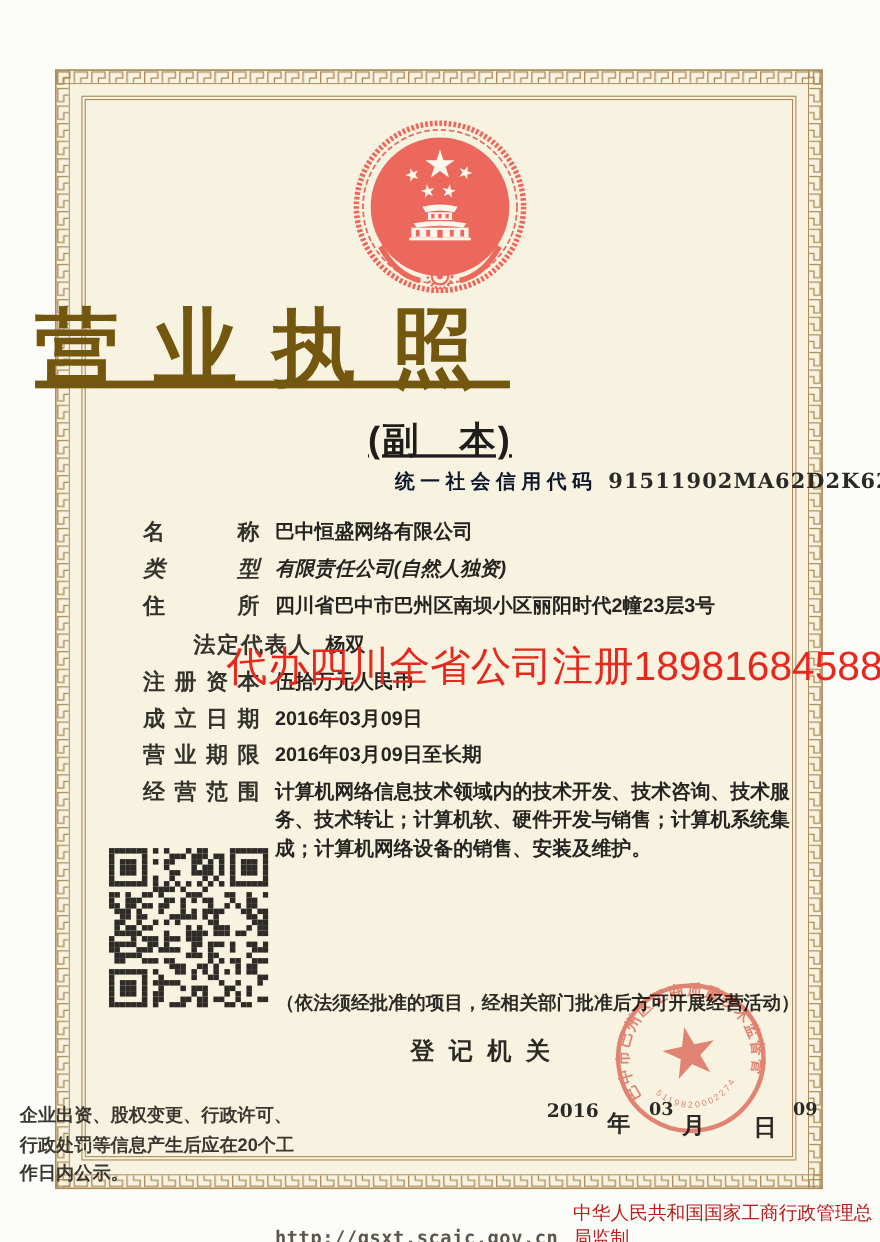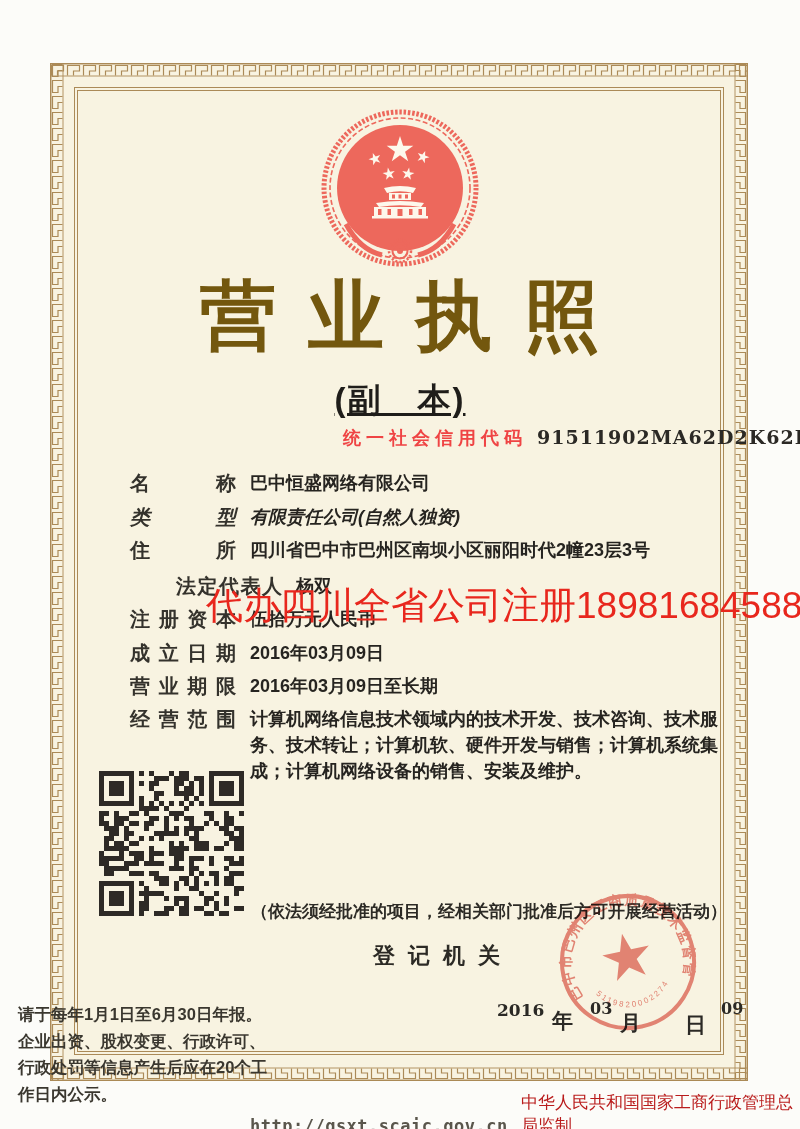--- a/index.html
+++ b/index.html
@@ -14,27 +14,27 @@
   .gk-bottom{left:50px;top:1067px;}
   .gk-left{left:50px;top:63px;}
   .gk-right{left:734px;top:63px;}
   .dbl{position:absolute;left:74px;top:87px;width:648px;height:966px;
        border:1px solid var(--gold,#ab8a57);}
   .dbl-inner{position:absolute;left:2px;top:2px;right:2px;bottom:2px;
        border:1px solid var(--gold,#ab8a57);}
 
   .emblem{position:absolute;left:312px;top:104px;color:var(--emblem,#ed685c);}
 
-  .title{position:absolute;left:0;top:266px;width:800px;text-align:center;
+  .title{position:absolute;left:0;top:266px;width:800px;text-align:left;
          font-size:76px;font-weight:900;color:var(--titlegold,#73570e);
-         letter-spacing:0.42em;padding-left:0.42em;box-sizing:border-box;}
+         letter-spacing:0.42em;padding-left:0.42em;box-sizing:border-box;text-decoration:underline;}
   .subtitle{position:absolute;left:0;top:378px;width:800px;text-align:center;
          font-size:33px;font-weight:700;color:#1f1d1a;letter-spacing:2px;text-decoration:underline;}
   .credit{position:absolute;left:343px;top:426px;white-space:nowrap;}
-  .credit-label{font-size:18px;font-weight:700;color:#ef4444;letter-spacing:5px;}
+  .credit-label{font-size:18px;font-weight:700;color:#0f172a;letter-spacing:5px;margin-left:16px;}
   .credit-code{font-family:"DejaVu Serif",serif;font-size:19px;font-weight:700;
          color:#2b2925;margin-left:10px;letter-spacing:1px;}
 
   .field-row{position:absolute;left:130px;width:600px;}
   .field-label{display:inline-block;vertical-align:top;width:106px;
          font-size:20px;font-weight:600;color:#34322c;
          text-align:justify;text-align-last:justify;}
   .field-value{display:inline-block;vertical-align:top;margin-left:14px;
          font-size:18px;font-weight:700;color:#262420;width:470px;line-height:26px;}
 
@@ -590,21 +590,20 @@
   </svg>
 
   <span class="date-part d-num d-year">2016</span>
   <span class="date-part d-unit d-yu">年</span>
   <span class="date-part d-num d-month">03</span>
   <span class="date-part d-unit d-mu">月</span>
   <span class="date-part d-num d-day">09</span>
   <span class="date-part d-unit d-du">日</span>
 
   <div class="notes">
-    <span>请于每年1月1日至6月30日年报。</span>
     <span>企业出资、股权变更、行政许可、</span>
     <span>行政处罚等信息产生后应在20个工</span>
     <span>作日内公示。</span>
   </div>
   <div class="url">http://gsxt.scaic.gov.cn</div>
   <div class="issuer">中华人民共和国国家工商行政管理总局监制</div>
 
 </div>
 
 </body></html>

